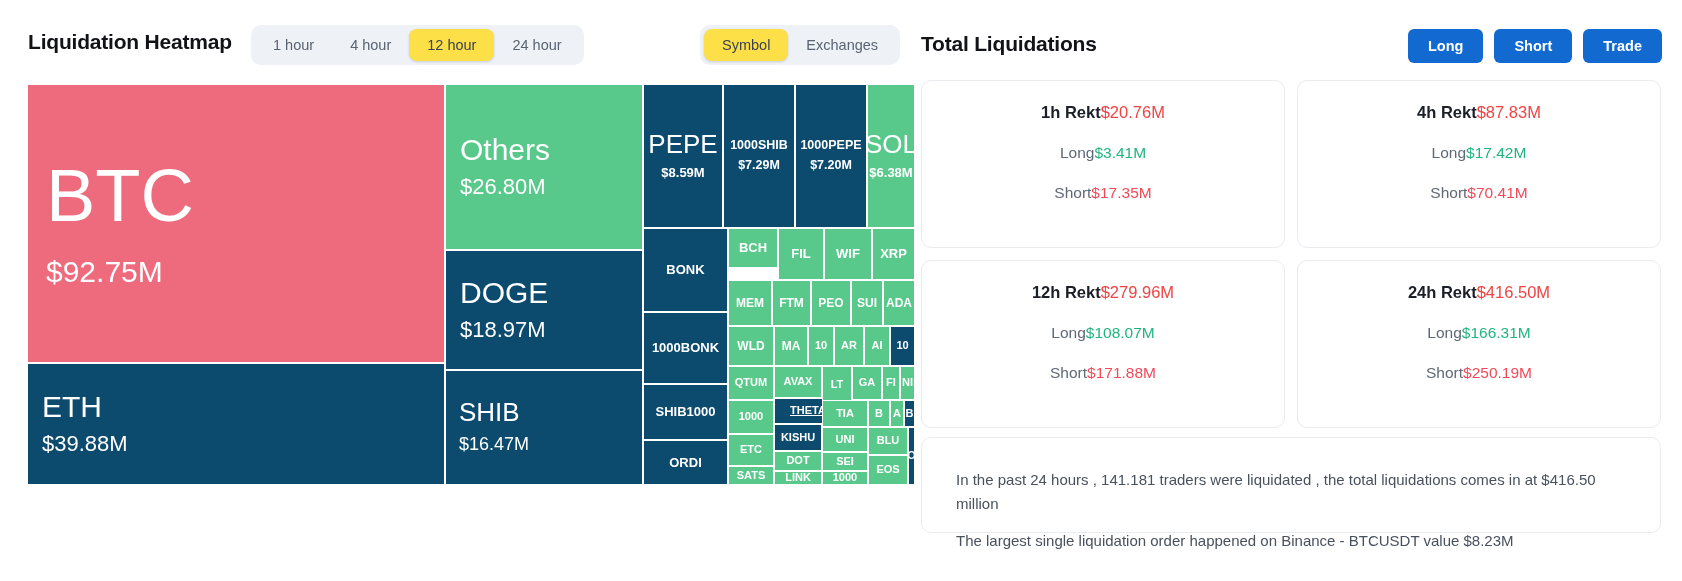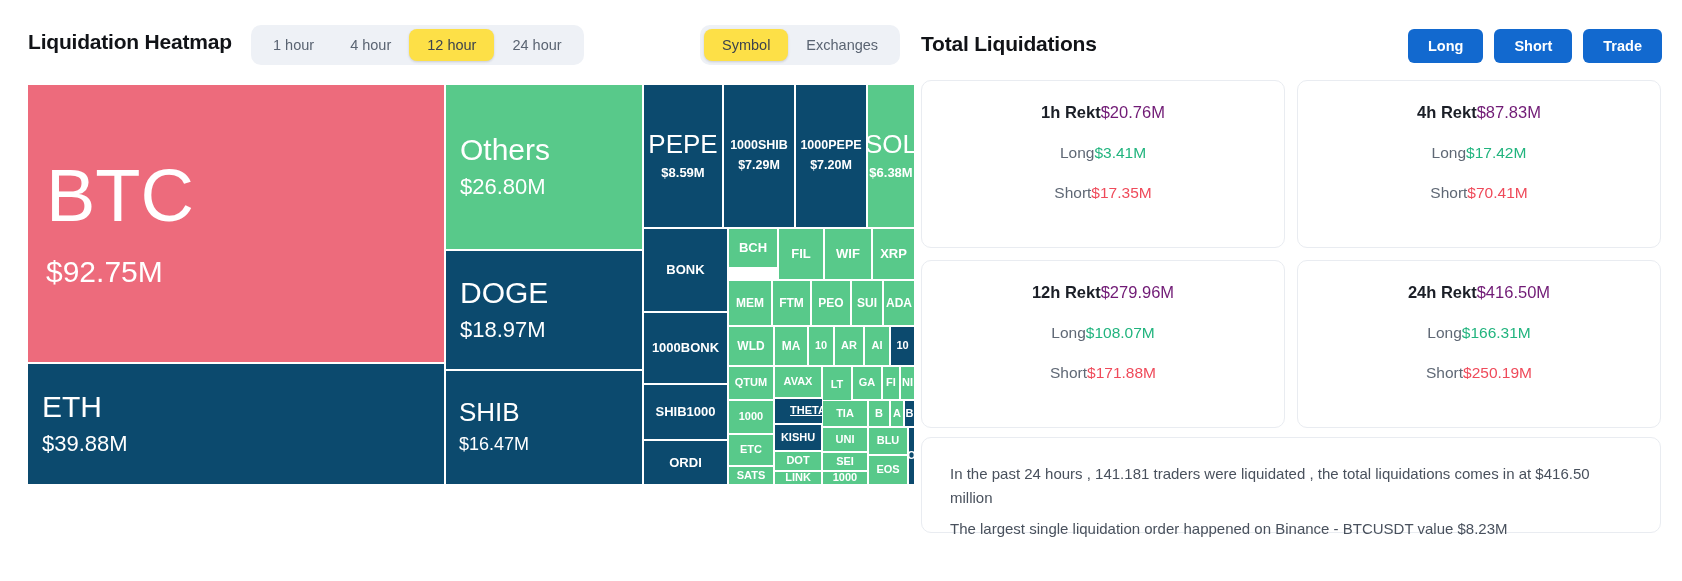--- a/index.html
+++ b/index.html
@@ -107,33 +107,33 @@
     gap: 12px;
   }
   .card {
     background:#fff; border:1px solid #e9ecf1; border-radius:10px;
     padding: 22px 24px 20px 24px;
     display:flex; flex-direction:column; justify-content:flex-start;
   }
   .card-row { display:flex; justify-content:center; align-items:center; }
   .card-row + .card-row { margin-top: 22px; }
   .card-title { font-size:16.5px; font-weight:700; color:#1b1f27; }
-  .card-total { font-size:16.5px; color:#701a75; }
+  .card-total { font-size:16.5px; color:#ef4444; }
   .card-lbl  { font-size:15.5px; color:#5f6875; }
   .card-long { font-size:15.5px; color:#21b47e; }
   .card-short{ font-size:15.5px; color:#ef4a5a; }
 
   .summary {
     position:absolute; left: 921px; top: 437px;
     width: 740px; height: 96px;
     background:#fff; border:1px solid #e9ecf1; border-radius:10px;
     padding: 18px 22px;
     font-size: 15px; color:#49515d; line-height: 1.62;
   }
-  .summary p { margin:6px; }
+  .summary p { margin:12px; }
 </style>
 </head>
 <body>
 
 <div class="page">
 
   <div class="header">
     <div class="page-title">Liquidation Heatmap</div>
 
     <div class="seg" id="timeframe-seg">

